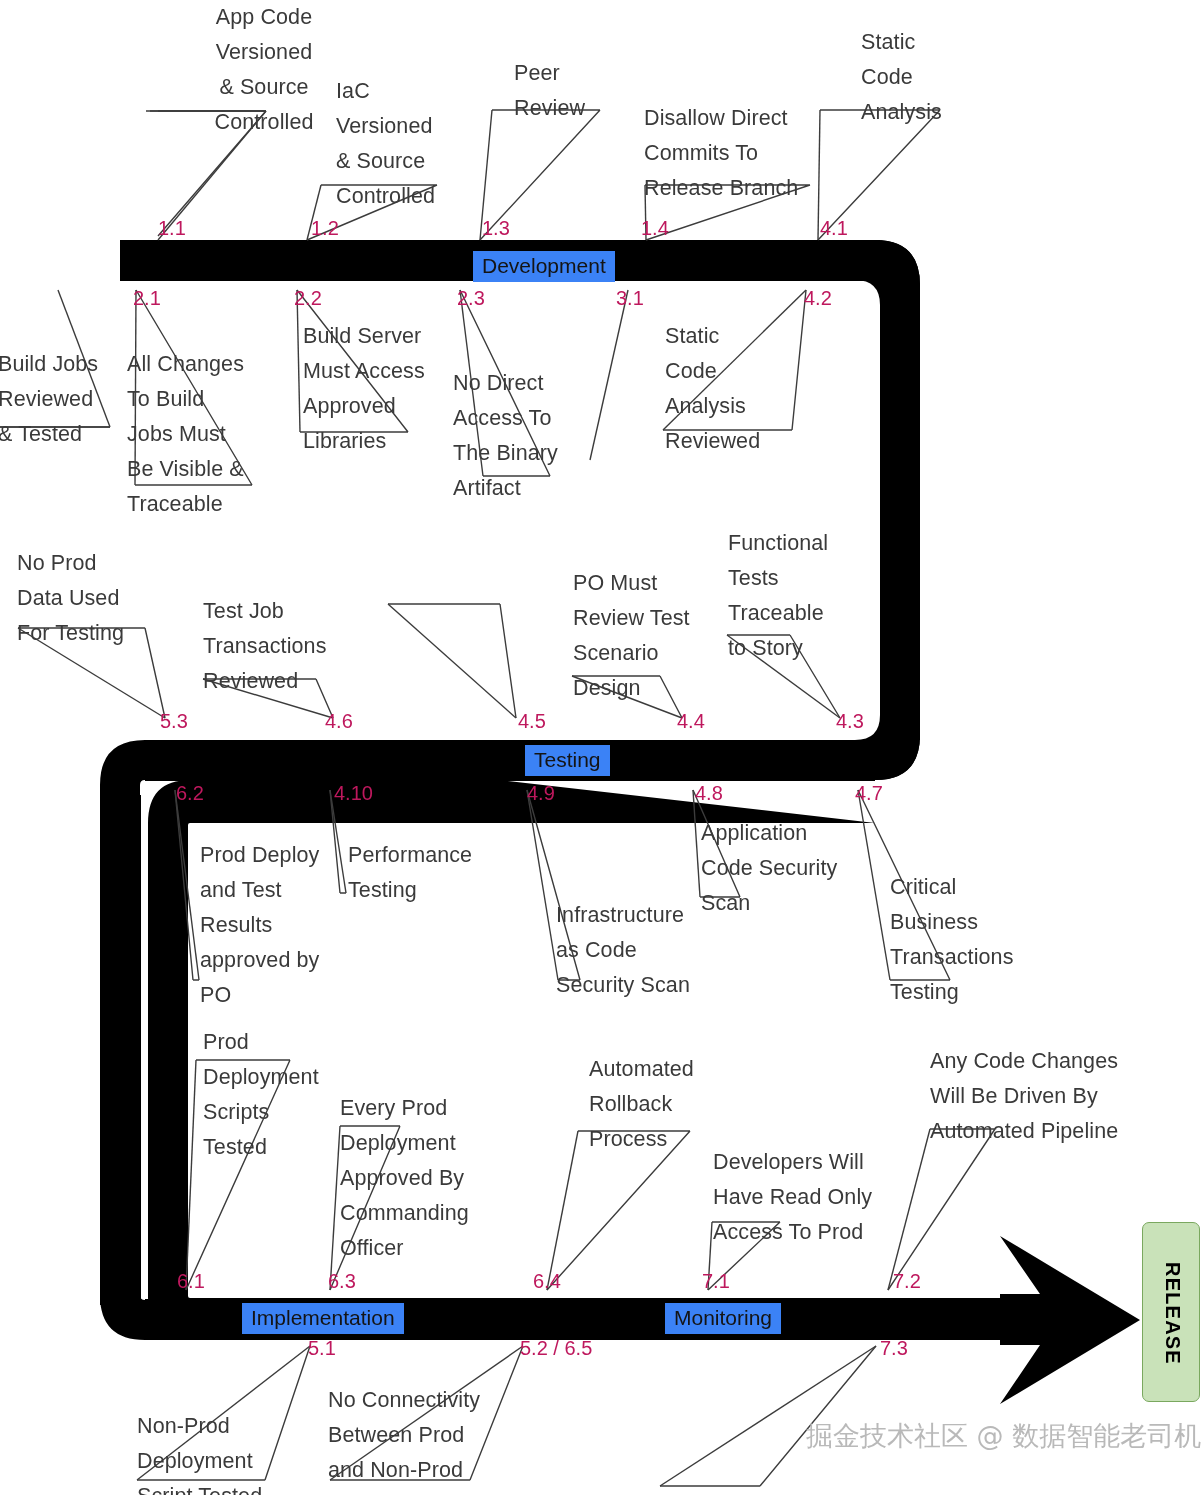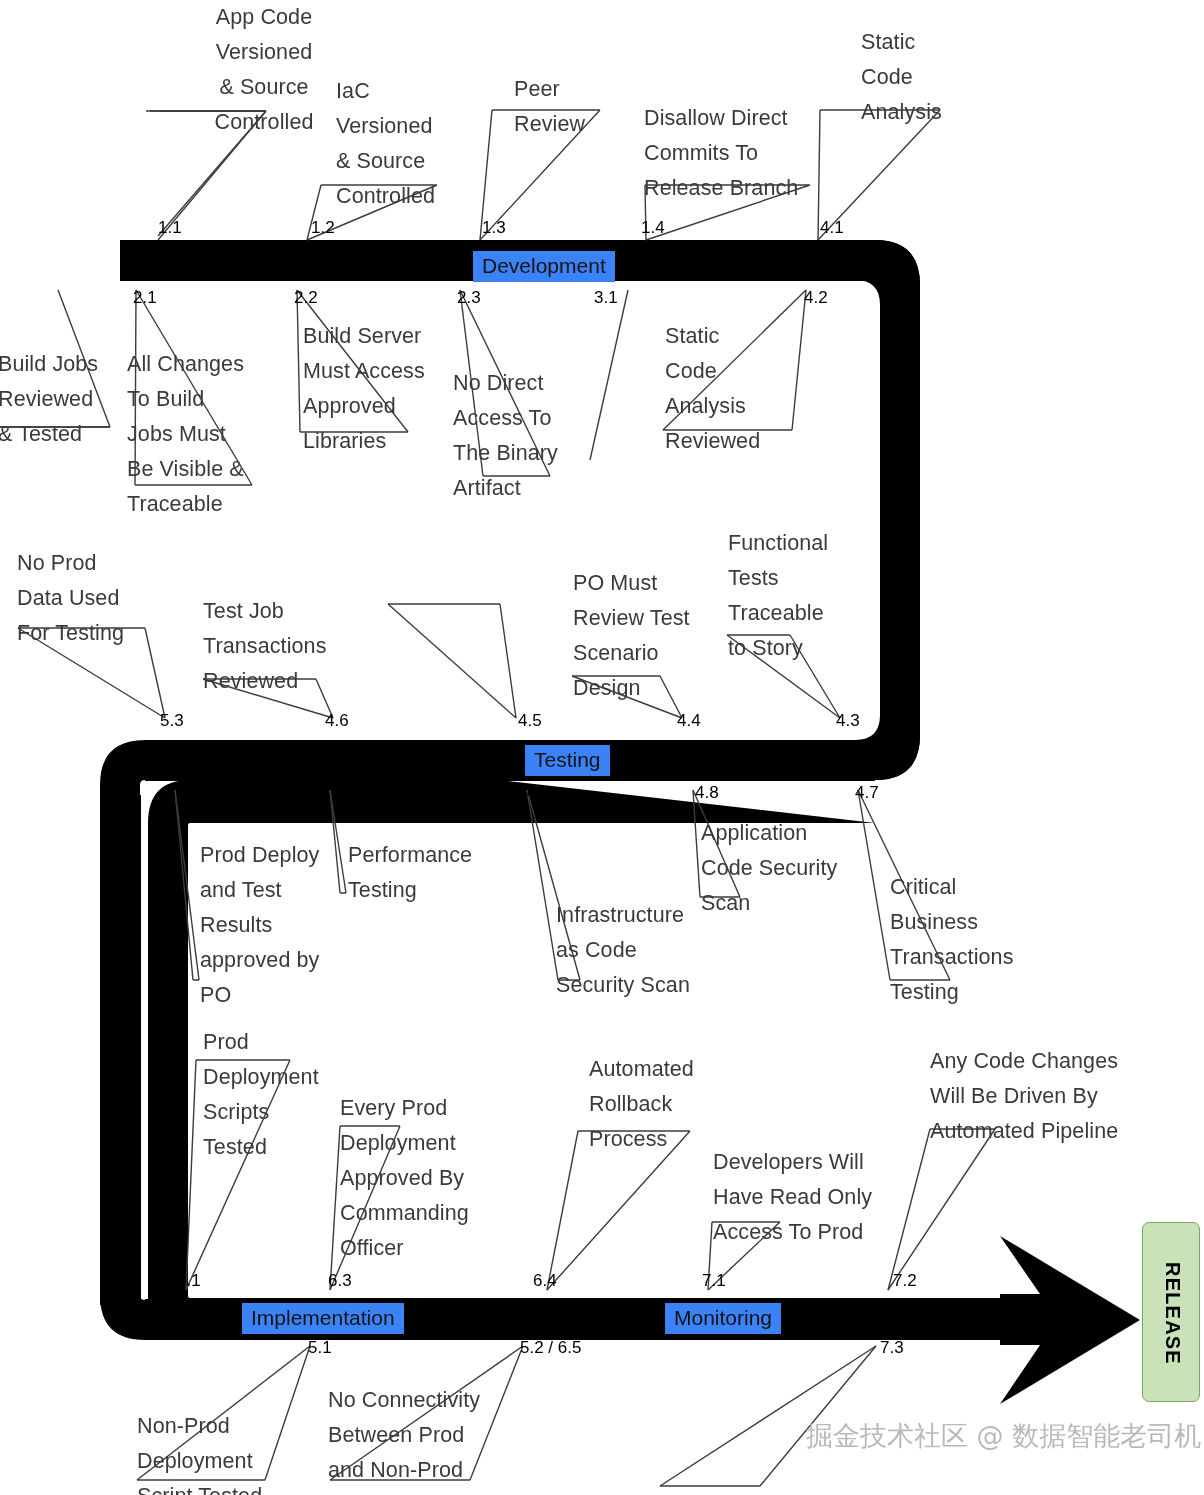--- a/index.html
+++ b/index.html
@@ -23,23 +23,23 @@
   .cb{                       
     position:absolute;
     font-size:21.5px;
     line-height:35px;
     color:#3a3a3a;
     white-space:pre-line;
     letter-spacing:.1px;
   }
   .num{                      
     position:absolute;
-    font-size:17px;
+    font-size:20px;
     line-height:22px;
-    color:#000000;
+    color:#be185d;
   }
   .stage-label{              
     position:absolute;
     background:#3b82f6;
     color:#141414;
     font-size:21px;
     line-height:26px;
     padding:2px 9px 3px 9px;
     white-space:nowrap;
   }
@@ -206,21 +206,21 @@
 
   <div class="num" style="left:158px;top:217px;">1.1</div>
   <div class="num" style="left:311px;top:217px;">1.2</div>
   <div class="num" style="left:482px;top:217px;">1.3</div>
   <div class="num" style="left:641px;top:217px;">1.4</div>
   <div class="num" style="left:820px;top:217px;">4.1</div>
 
   <div class="num" style="left:133px;top:287px;">2.1</div>
   <div class="num" style="left:294px;top:287px;">2.2</div>
   <div class="num" style="left:457px;top:287px;">2.3</div>
-  <div class="num" style="left:594px;top:287px;">3.1</div>
+  <div class="num" style="left:616px;top:287px;">3.1</div>
   <div class="num" style="left:804px;top:287px;">4.2</div>
 
   <div class="num" style="left:160px;top:710px;">5.3</div>
   <div class="num" style="left:325px;top:710px;">4.6</div>
   <div class="num" style="left:518px;top:710px;">4.5</div>
   <div class="num" style="left:677px;top:710px;">4.4</div>
   <div class="num" style="left:836px;top:710px;">4.3</div>
 
   <div class="num" style="left:176px;top:782px;">6.2</div>
   <div class="num" style="left:334px;top:782px;">4.10</div>
@@ -239,21 +239,21 @@
   <div class="num" style="left:880px;top:1337px;">7.3</div>
 
   <div class="cb" style="left:189px;top:0px;width:150px;text-align:center;">App Code
 Versioned
 &amp; Source
 Controlled</div>
   <div class="cb" style="left:336px;top:74px;width:145px;">IaC
 Versioned
 &amp; Source
 Controlled</div>
-  <div class="cb" style="left:514px;top:72px;width:120px;">Peer
+  <div class="cb" style="left:514px;top:56px;width:120px;">Peer
 Review</div>
   <div class="cb" style="left:644px;top:101px;width:185px;">Disallow Direct
 Commits To
 Release Branch</div>
   <div class="cb" style="left:861px;top:25px;width:120px;">Static
 Code
 Analysis</div>
 
   <div class="cb" style="left:-2px;top:347px;width:120px;">Build Jobs
 Reviewed

